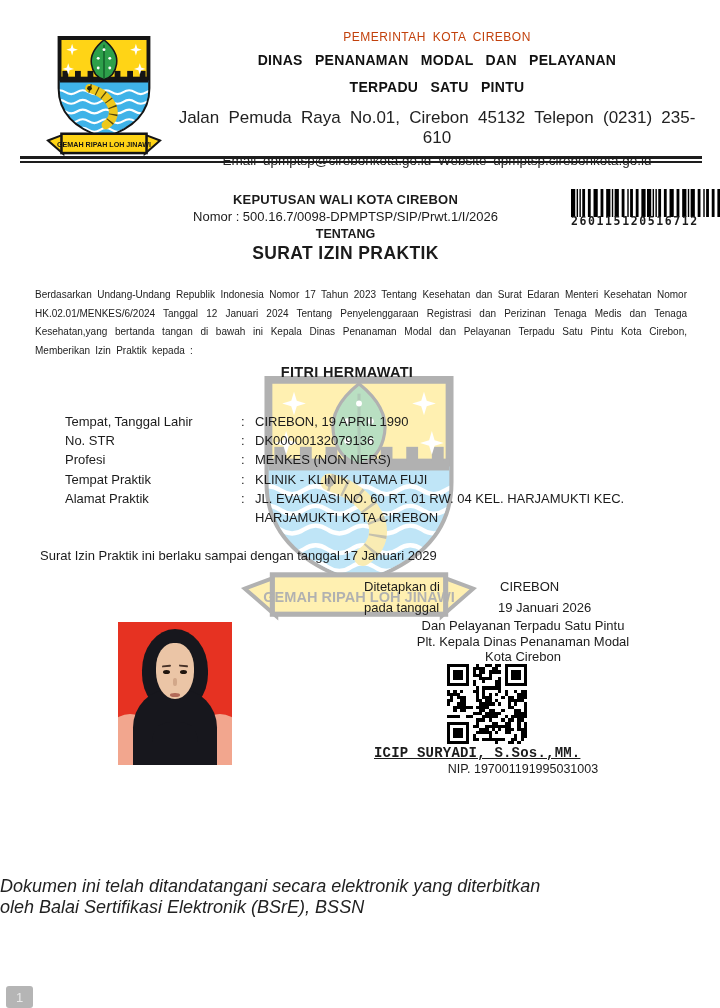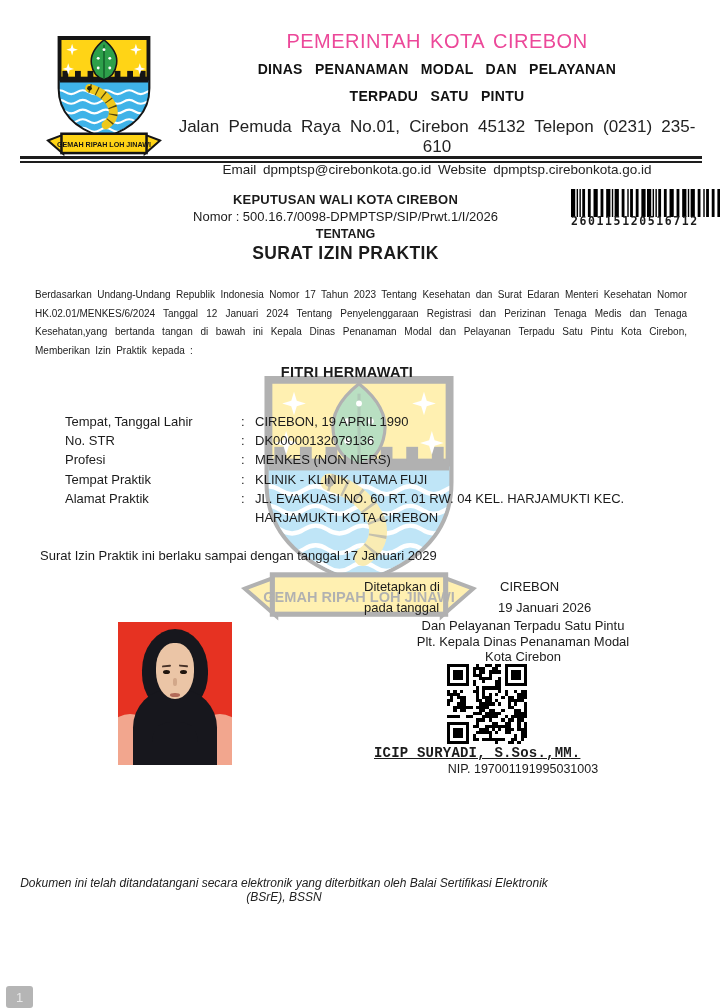--- a/index.html
+++ b/index.html
@@ -2,21 +2,21 @@
 <html><head>
 <meta charset="utf-8">
 <title>Surat Izin Praktik</title>
 <style>
   html,body{margin:0;padding:0;background:#fff;}
   .page{position:relative;width:720px;height:1008px;background:#ffffff;overflow:hidden;
         font-family:"Liberation Sans",sans-serif;color:#1b1b1b;}
   
   .emblem{position:absolute;left:46px;top:34px;width:116px;height:126px;}
   .lh-text{position:absolute;left:168px;right:14px;top:30px;text-align:center;}
-  .lh-gov{font-size:20px;letter-spacing:.5px;word-spacing:3px;color:#ec4899;}
+  .lh-gov{font-size:12px;letter-spacing:.5px;word-spacing:3px;color:#c2410c;}
   .lh-agency{font-size:14px;font-weight:700;word-spacing:8px;letter-spacing:.3px;line-height:27px;margin-top:3px;color:#111;}
   .lh-addr{font-size:17px;word-spacing:4.5px;margin-top:7px;color:#222;}
   .lh-mail{font-size:13.5px;word-spacing:3px;margin-top:5px;color:#222;}
   .rule{position:absolute;left:20px;right:18px;top:156px;height:2px;
         border-top:3px solid #1d1d1d;border-bottom:2px solid #1d1d1d;}
   
   .decision{position:absolute;left:148px;width:395px;top:192px;text-align:center;}
   .dec-title{font-size:13px;font-weight:700;letter-spacing:.2px;}
   .dec-number{font-size:13px;margin-top:2px;}
   .dec-tentang{font-size:12.5px;font-weight:700;margin-top:3px;}
@@ -56,22 +56,22 @@
   .sig-lbl1{position:absolute;left:364px;top:579px;font-size:13px;}
   .sig-val1{position:absolute;left:500px;top:579px;font-size:13px;}
   .sig-lbl2{position:absolute;left:364px;top:600px;font-size:13px;}
   .sig-val2{position:absolute;left:498px;top:600px;font-size:13px;}
   .sig-title{position:absolute;left:374px;width:298px;top:618px;text-align:center;font-size:13px;line-height:15.5px;}
   .qr{position:absolute;left:447px;top:664px;width:80px;height:80px;}
   .sig-name{position:absolute;left:374px;width:298px;top:745px;text-align:left;
             font-size:14px;font-weight:700;text-decoration:underline;letter-spacing:.2px;font-family:Liberation Mono, monospace;}
   .sig-nip{position:absolute;left:374px;width:298px;top:762px;text-align:center;font-size:12.5px;}
   
-  .disclaimer{position:absolute;left:0;width:568px;top:876px;text-align:center;
-              font-style:italic;font-size:12px;color:#222;}
+  .disclaimer{position:absolute;left:0;width:568px;top:876px;text-align:left;
+              font-style:italic;font-size:18px;color:#222;}
   .page-badge{position:absolute;left:6px;top:986px;width:27px;height:22px;background:#b5b5b5;
               border-radius:3px;color:#e9e9e9;font-size:13px;display:flex;align-items:center;
               justify-content:center;border:none;cursor:pointer;font-family:"Liberation Sans",sans-serif;}
 </style>
 </head>
 <body>
 
 <svg width="0" height="0" style="position:absolute" aria-hidden="true">
   <defs>
     <clipPath id="shieldClip">

